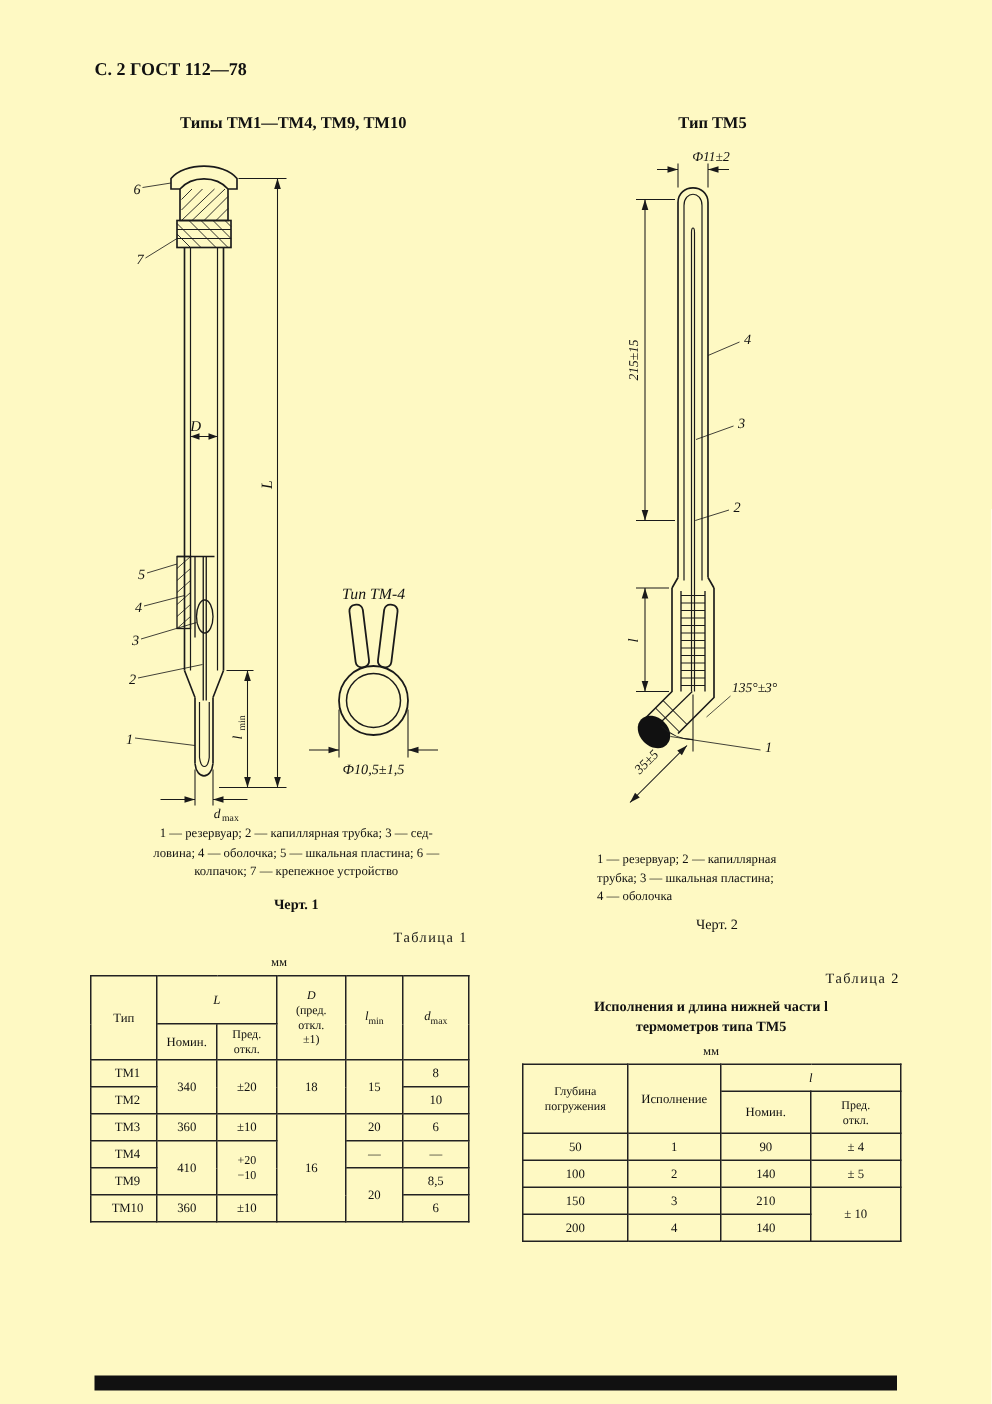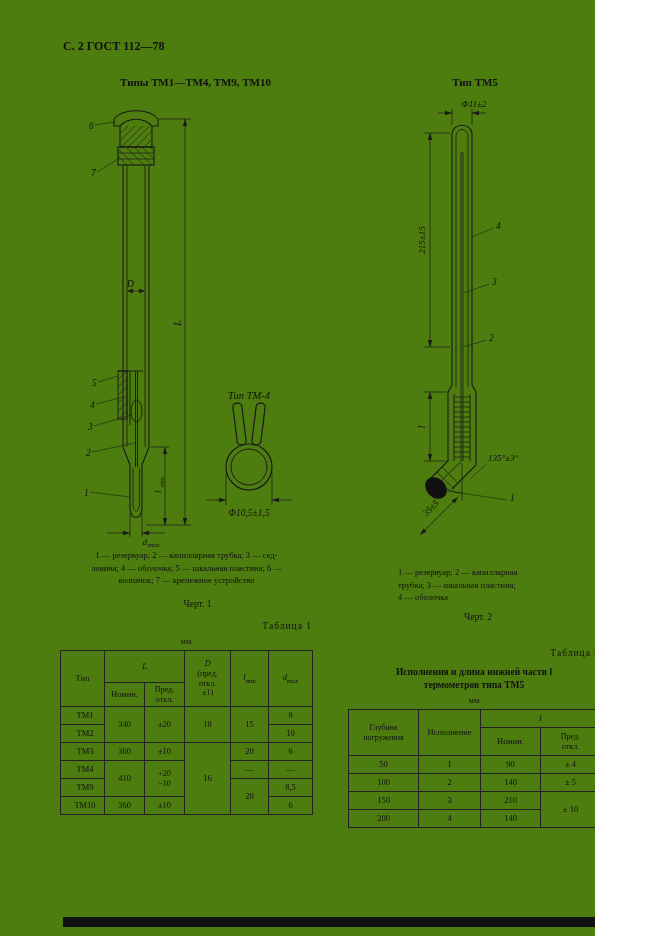--- a/index.html
+++ b/index.html
@@ -1,16 +1,16 @@
 <!DOCTYPE html>
 <html><head>
 <meta charset="utf-8">
 <style>
   html,body{margin:0;padding:0;background:#ffffff;}
-  .page{position:relative;width:595px;height:936px;background:#4d7c0f;overflow:hidden;
+  .page{position:relative;width:661px;height:936px;background:#fef9c3;overflow:hidden;
         font-family:"Liberation Serif",serif;color:#111;}
   .abs{position:absolute;}
   .b{font-weight:bold;}
   .ctr{text-align:center;}
   .rt{text-align:right;}
   .cap{font-size:9.5px;}
   .spaced{letter-spacing:1px;}
   table{border-collapse:collapse;table-layout:fixed;}
   th,td{border:1px solid #222;font-weight:normal;font-size:8.5px;
         padding:1px 2px;text-align:center;vertical-align:middle;line-height:1.25;
@@ -177,26 +177,26 @@
       <line x1="89" y1="189" x2="64" y2="198"></line>
       <line x1="86" y1="245" x2="63.5" y2="252"></line>
       <line x1="107" y1="405" x2="47" y2="396"></line>
     </g>
     <text x="96" y="134" font-size="9.5" font-style="italic">4</text>
     <text x="92" y="190" font-size="9.5" font-style="italic">3</text>
     <text x="89" y="246" font-size="9.5" font-style="italic">2</text>
     <text x="110" y="406" font-size="9.5" font-style="italic">1</text>
   </svg>
 
-  <div class="abs legend ctr" style="left:74px;top:549px;width:225px;">
+  <div class="abs legend ctr" style="left:85px;top:549px;width:225px;">
     <div>1 — резервуар; 2 — капиллярная трубка; 3 — сед-</div>
     <div>ловина; 4 — оболочка; 5 — шкальная пластина; 6 —</div>
     <div>колпачок; 7 — крепежное устройство</div>
   </div>
-  <div class="abs ctr cap" style="left:85px;top:599px;width:225px;">Черт. 1</div>
+  <div class="abs ctr cap" style="left:85px;top:599px;width:225px;font-weight:bold;">Черт. 1</div>
 
   <div class="abs legend" style="left:398px;top:566px;width:160px;">
     <div>1 — резервуар;  2 — капиллярная</div>
     <div>трубка; 3 — шкальная пластина;</div>
     <div>4 — оболочка</div>
   </div>
   <div class="abs ctr cap" style="left:398px;top:612px;width:160px;">Черт. 2</div>
 
   <div class="abs rt cap spaced" style="left:60px;top:621px;width:252px;">Таблица 1</div>
   <div class="abs ctr" style="left:60px;top:636px;width:252px;font-size:8.5px;">мм</div>

